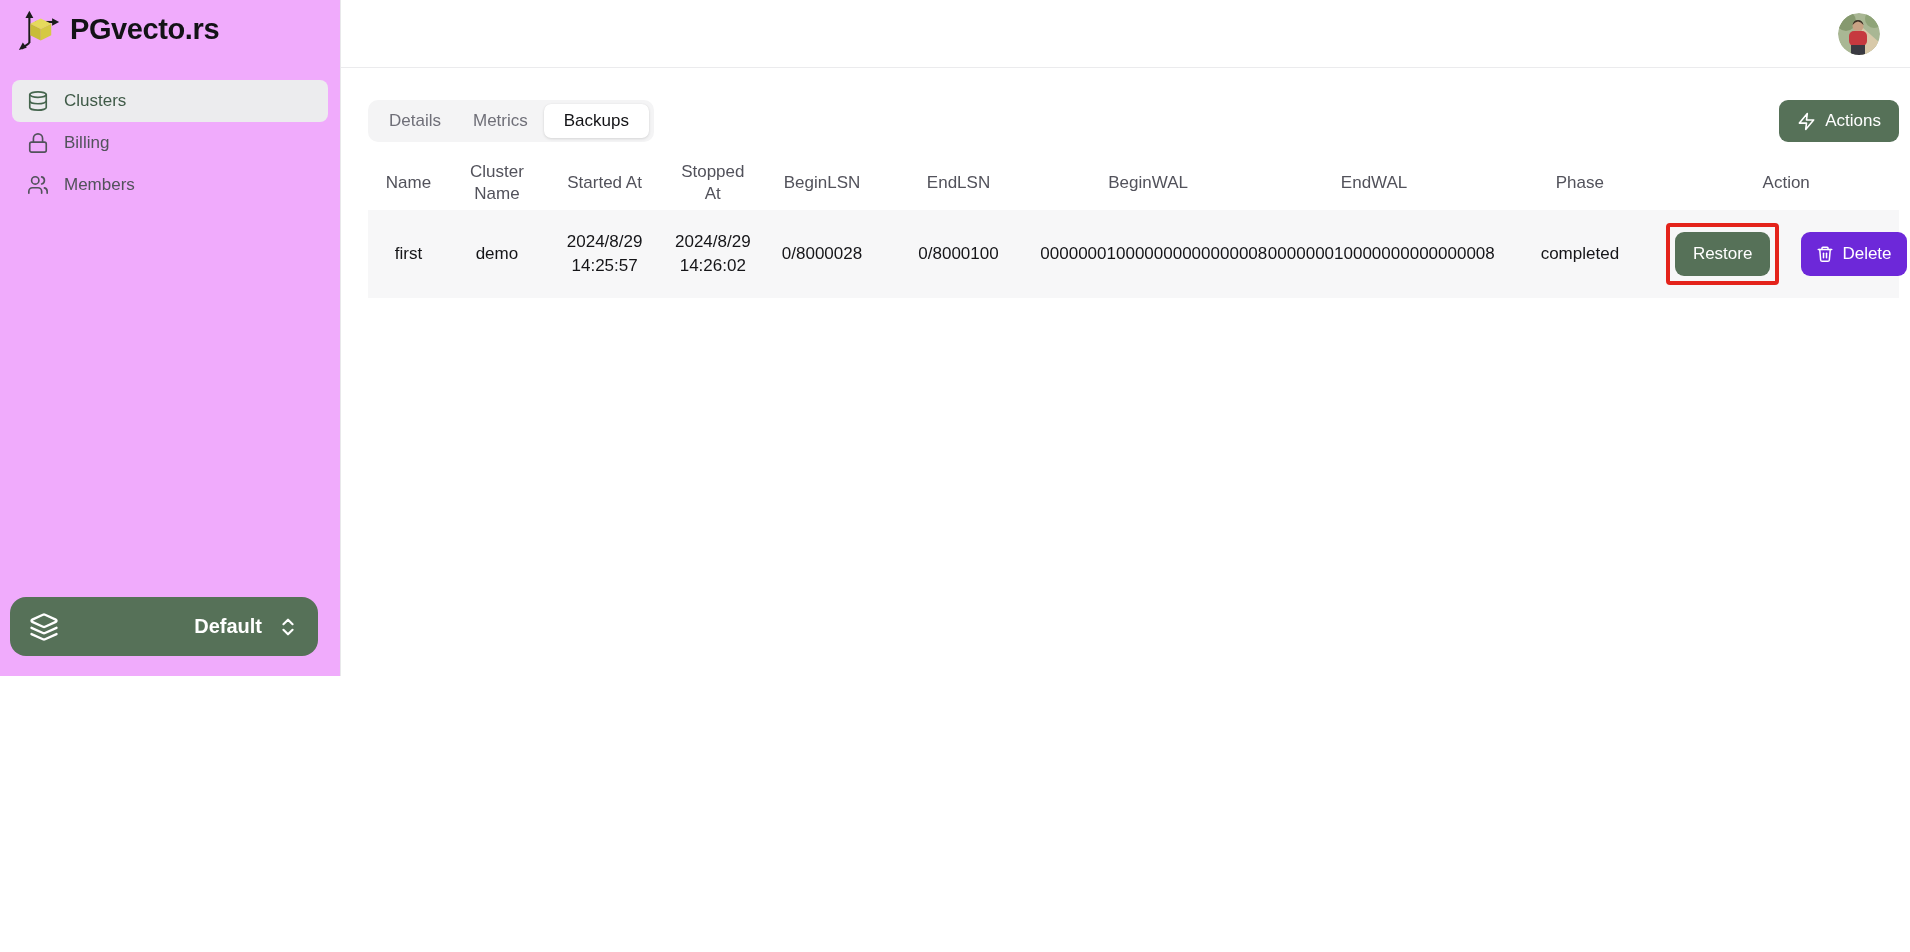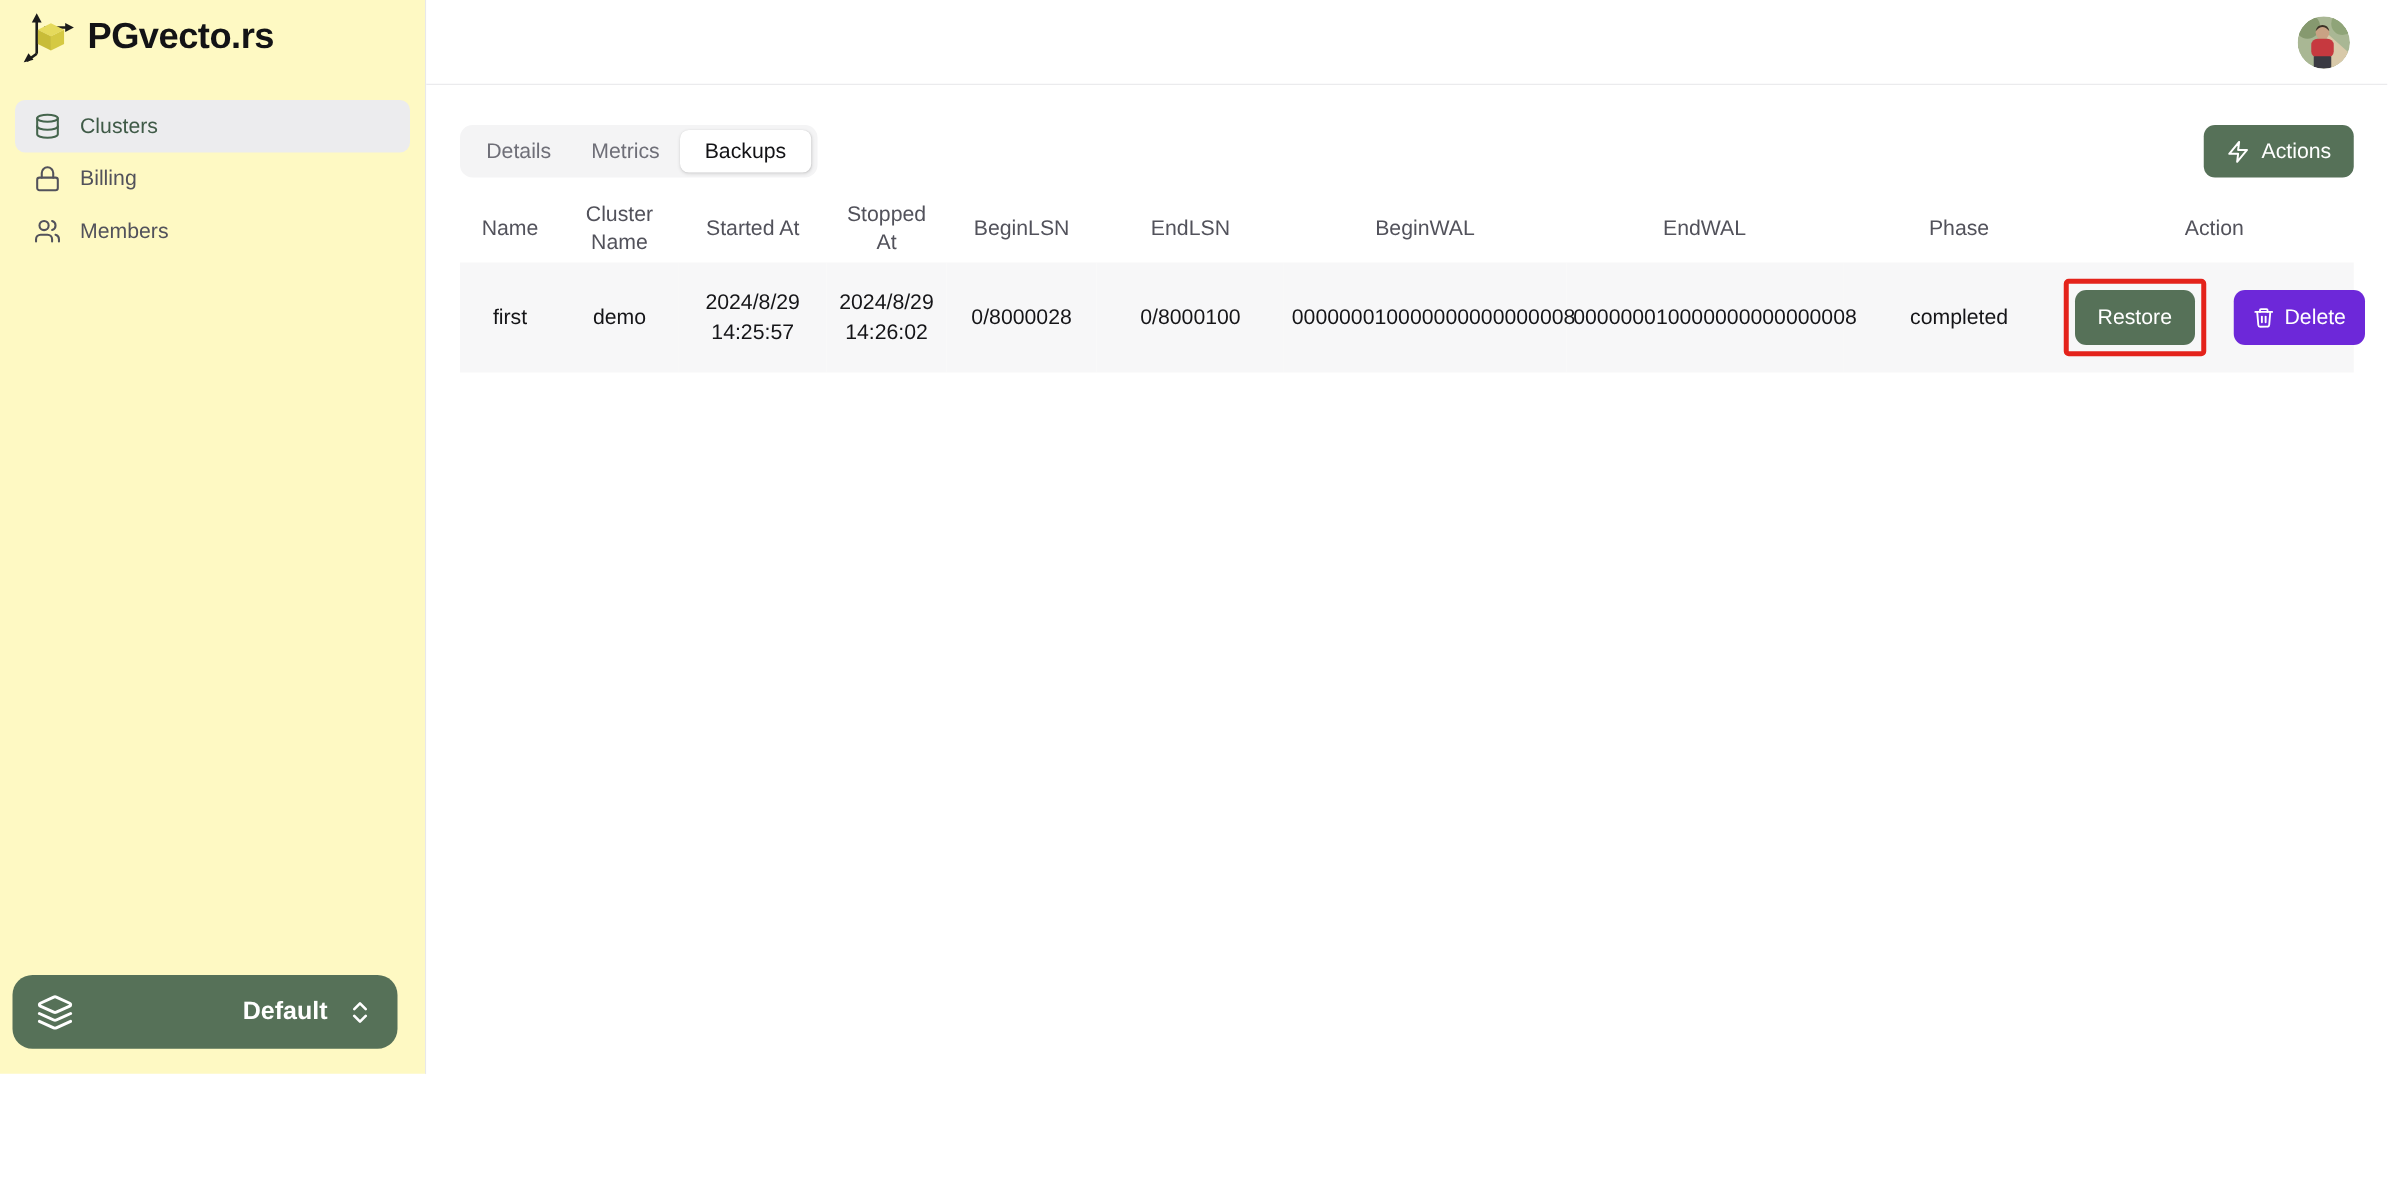--- a/index.html
+++ b/index.html
@@ -7,22 +7,22 @@
   body {
     font-family: "Liberation Sans", sans-serif;
     background: #ffffff;
     color: #18181b;
     position: relative;
   }
   .icon svg { display: block; }
 
   
   .sidebar {
-    position: absolute; left: 0; top: 0; width: 341px; height: 859px;
-    background: #fef9c3; border-right: 1px solid #e8e8ea;
+    position: absolute; left: 0; top: 0; width: 341px; height: 676px;
+    background: #f0abfc; border-right: 1px solid #e8e8ea;
   }
   .logo-row { display: flex; align-items: center; gap: 10px; padding: 10px 18px; height: 58px; }
   .brand-text { font-size: 29px; font-weight: 700; color: #131316; letter-spacing: -0.4px; }
   .nav { padding: 22px 12px 0 12px; display: flex; flex-direction: column; }
   .nav-item {
     display: flex; align-items: center; gap: 15px; height: 42px;
     padding: 0 15px; border-radius: 8px; font-size: 17px; color: #52525b; cursor: pointer;
   }
   .nav-item .icon svg { stroke: #52525b; }
   .nav-item.active { background: #ececee; color: #3f5a47; font-weight: 500; }
@@ -37,21 +37,21 @@
   .workspace-label { font-size: 20px; font-weight: 700; flex: 1; text-align: right; }
 
   
   .main { position: absolute; left: 341px; top: 0; width: 1569px; height: 952px; background: #fff; }
   .topbar {
     height: 68px; border-bottom: 1px solid #ebebed;
     display: flex; align-items: center; justify-content: flex-end; padding: 0 30px;
   }
   .avatar { width: 42px; height: 42px; border-radius: 50%; overflow: hidden; cursor: pointer; flex: 0 0 auto; }
 
-  .content { padding: 32px 27px 0 27px; }
+  .content { padding: 32px 11px 0 27px; }
   .content-top { display: flex; align-items: center; justify-content: space-between; margin-bottom: 14px; }
 
   .tabs { background: #f4f4f5; border-radius: 10px; padding: 4px 5px; display: inline-flex; align-items: center; }
   .tab {
     border: none; background: transparent; color: #6f6f78; font-size: 17px;
     padding: 7px 16px; border-radius: 7px; cursor: pointer; font-family: inherit; line-height: 1.2;
   }
   .tab.active {
     background: #fff; color: #121215; font-weight: 500; padding: 7px 20px;
     box-shadow: 0 1px 3px rgba(0,0,0,0.12), 0 0 1px rgba(0,0,0,0.08);

